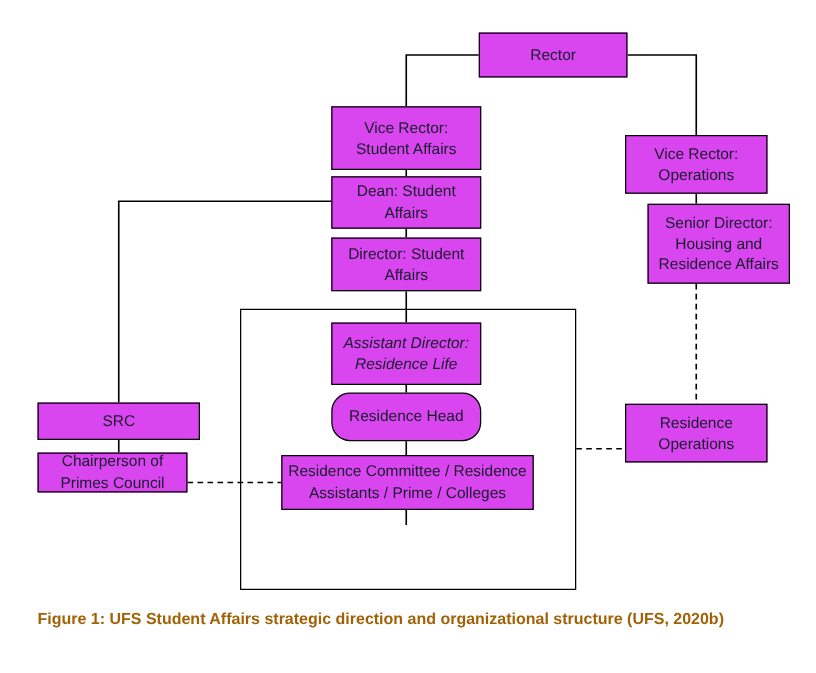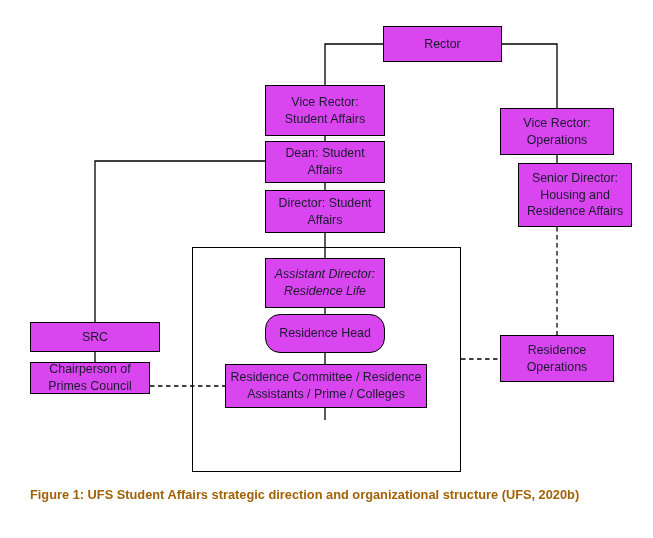--- a/index.html
+++ b/index.html
@@ -127,19 +127,19 @@
 
     <div class="node" style="left:265px; top:314px; width:120px; height:39px;border-radius:15px;">Residence Head</div>
 
     <div class="node" style="left:225px; top:364px; width:202px; height:44px;">Residence Committee / Residence Assistants / Prime / Colleges</div>
 
 
     <div class="node" style="left:30px; top:322px; width:130px; height:30px;">SRC</div>
 
     <div class="node" style="left:30px; top:362px; width:120px; height:32px;">Chairperson of Primes Council</div>
 
-    <div class="node" style="left:500px; top:335px; width:114px; height:47px;">Residence Operations</div>
+    <div class="node" style="left:500px; top:323px; width:114px; height:47px;">Residence Operations</div>
 
   </div>
 
   <div class="caption">Figure 1: UFS Student Affairs strategic direction and organizational structure (UFS, 2020b)</div>
 
 </div>
 
 </body></html>

